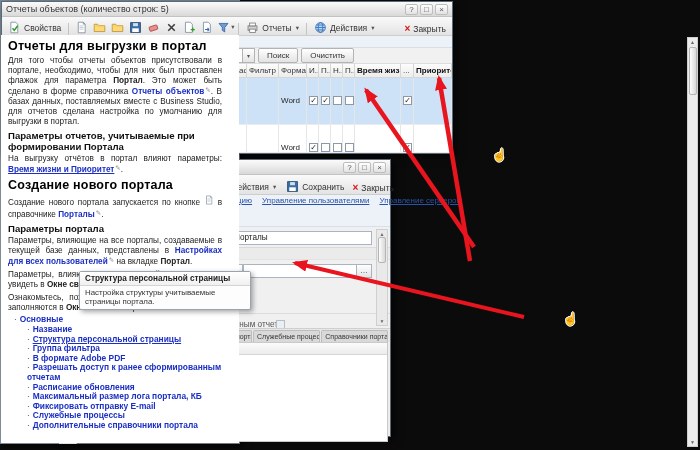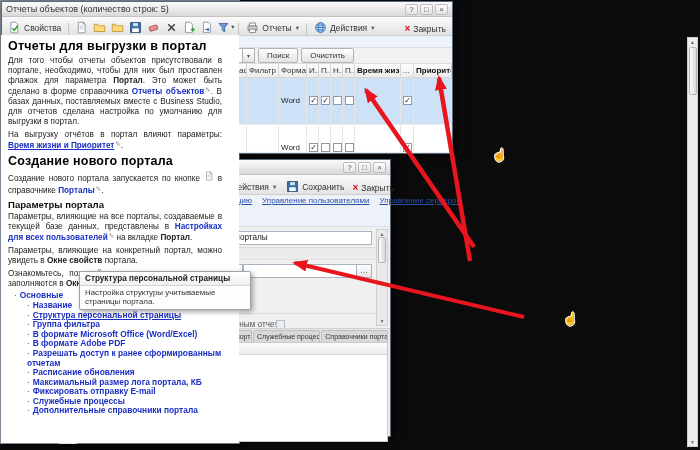--- a/index.html
+++ b/index.html
@@ -547,35 +547,35 @@
   </div>
   <div class="help-nav">
     <span class="navarrow">◄</span>
     <span class="navarrow fwd">►</span>
     <span class="refresh">↻</span>
     <input class="urlinput" value="https://www.businessstudio.ru/wiki/docs/current/doku.php/ru/manual/portal" style="">
   </div>
   <div class="help-content" id="help-blocks">
       <div class="hc-h1">Отчеты для выгрузки в портал</div>
       <p class="hc-p">Для того чтобы отчеты объектов присутствовали в портале, необходимо, чтобы для них был проставлен флажок для параметра <b>Портал</b>. Это может быть сделано в форме справочника <a class="hlink">Отчеты объектов</a><span class="extic">✎</span>. В базах данных, поставляемых вместе с Business Studio, для отчетов сделана настройка по умолчанию для выгрузки в портал.</p>
+      <div class="hc-h2">Параметры отчетов, учитываемые при формировании Портала</div>
       <p class="hc-p">На выгрузку отчётов в портал влияют параметры: <a class="hlink u">Время жизни и Приоритет</a><span class="extic">✎</span>.</p>
       <div class="hc-h1">Создание нового портала</div>
       <p class="hc-p">Создание нового портала запускается по кнопке <svg class="ic10">
           <use href="#i-doc"></use>
         </svg> в справочнике <a class="hlink">Порталы</a><span class="extic">✎</span>.</p>
       <div class="hc-h2">Параметры портала</div>
       <p class="hc-p">Параметры, влияющие на все порталы, создаваемые в текущей базе данных, представлены в <a class="hlink">Настройках для всех пользователей</a><span class="extic">✎</span> на вкладке <b>Портал</b>.</p>
       <p class="hc-p">Параметры, влияющие на конкретный портал, можно увидеть в <b>Окне свойств</b> портала.</p>
       <p class="hc-p">Ознакомьтесь, пожалуйста, с параметрами, которые заполняются в <b>Окне свойств</b> портала.</p>
       <ul class="hlist">
         <li class="lvl0"><span class="bullet">·</span><a class="hlink">Основные</a></li>
         <li class="lvl1"><span class="bullet">·</span><a class="hlink">Название</a></li>
         <li class="lvl1"><span class="bullet">·</span><a class="hlink u">Структура персональной страницы</a></li>
         <li class="lvl1"><span class="bullet">·</span><a class="hlink">Группа фильтра</a></li>
-        <li class="lvl1"><span class="bullet">·</span><a class="hlink">В формате Microsoft Office (Word/Excel)</a></li>
         <li class="lvl1"><span class="bullet">·</span><a class="hlink">В формате Adobe PDF</a></li>
         <li class="lvl1"><span class="bullet">·</span><a class="hlink">Разрешать доступ к ранее сформированным отчетам</a></li>
         <li class="lvl1"><span class="bullet">·</span><a class="hlink">Расписание обновления</a></li>
         <li class="lvl1"><span class="bullet">·</span><a class="hlink">Максимальный размер лога портала, КБ</a></li>
         <li class="lvl1"><span class="bullet">·</span><a class="hlink">Фиксировать отправку E-mail</a></li>
         <li class="lvl1"><span class="bullet">·</span><a class="hlink">Служебные процессы</a></li>
         <li class="lvl1"><span class="bullet">·</span><a class="hlink">Дополнительные справочники портала</a></li>
       </ul>
     </div>
   <div class="helpscroll">

